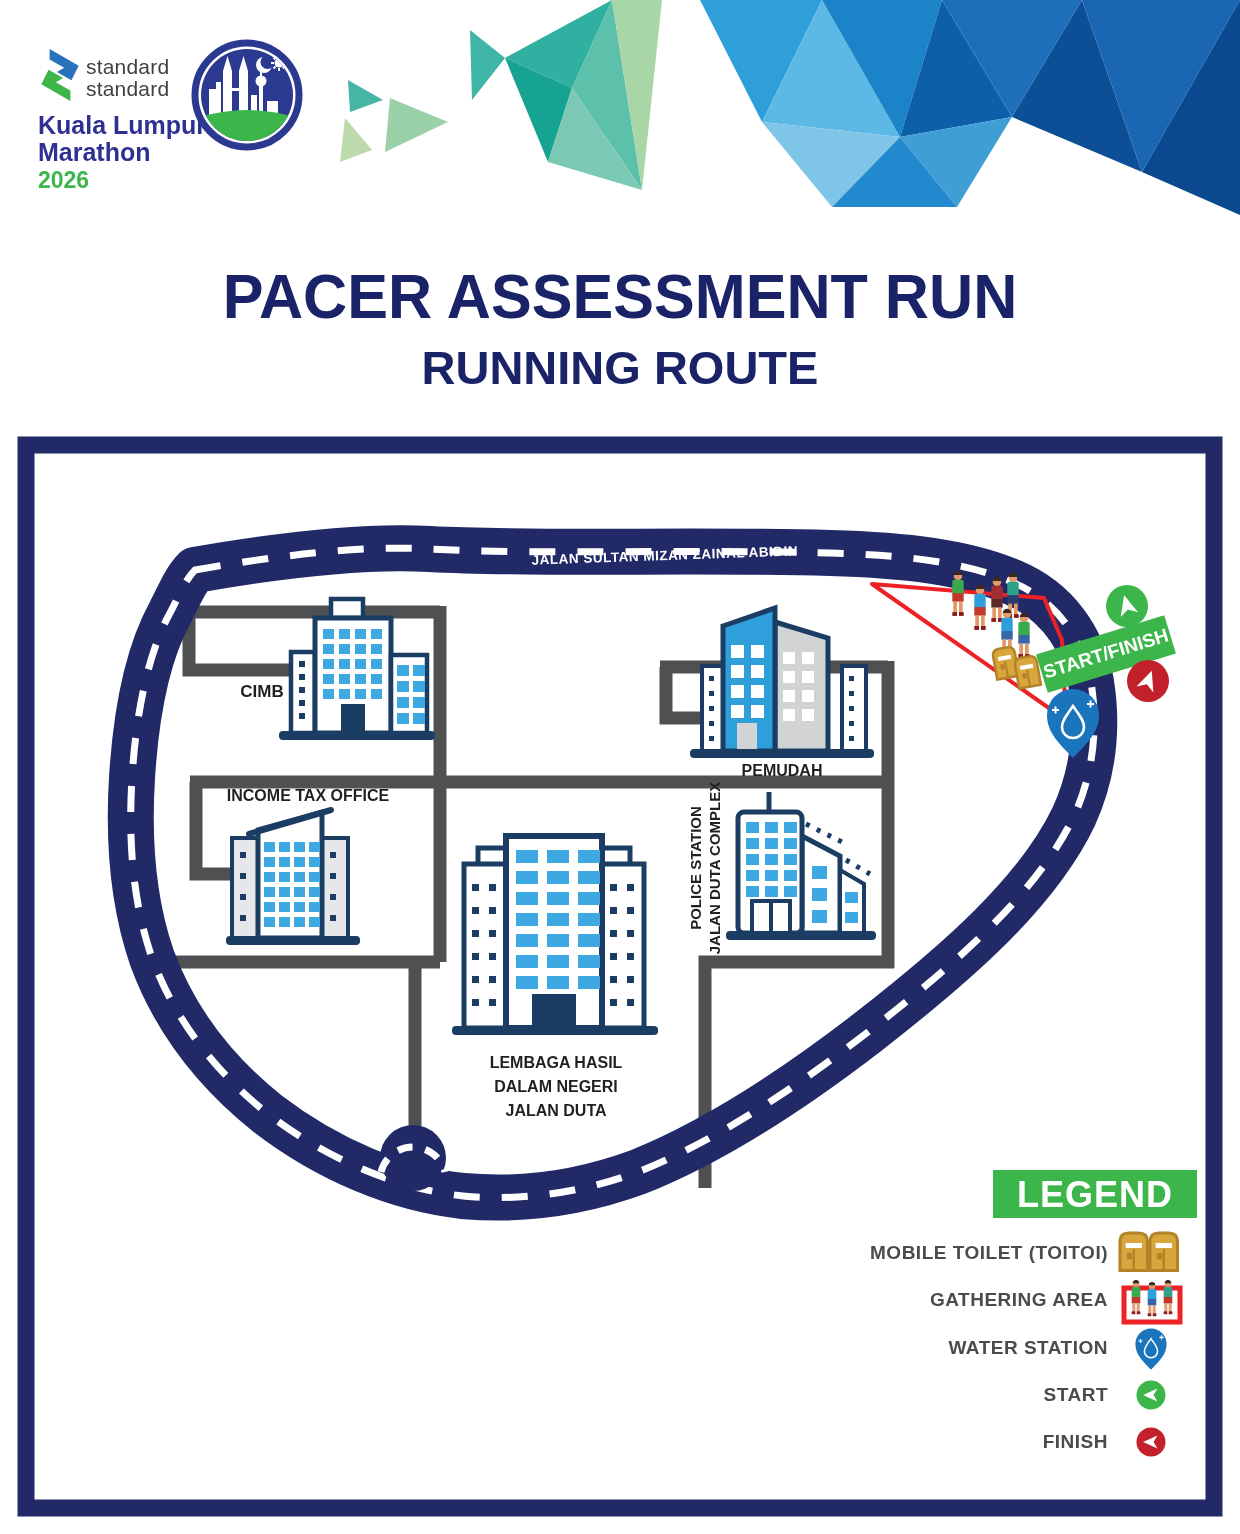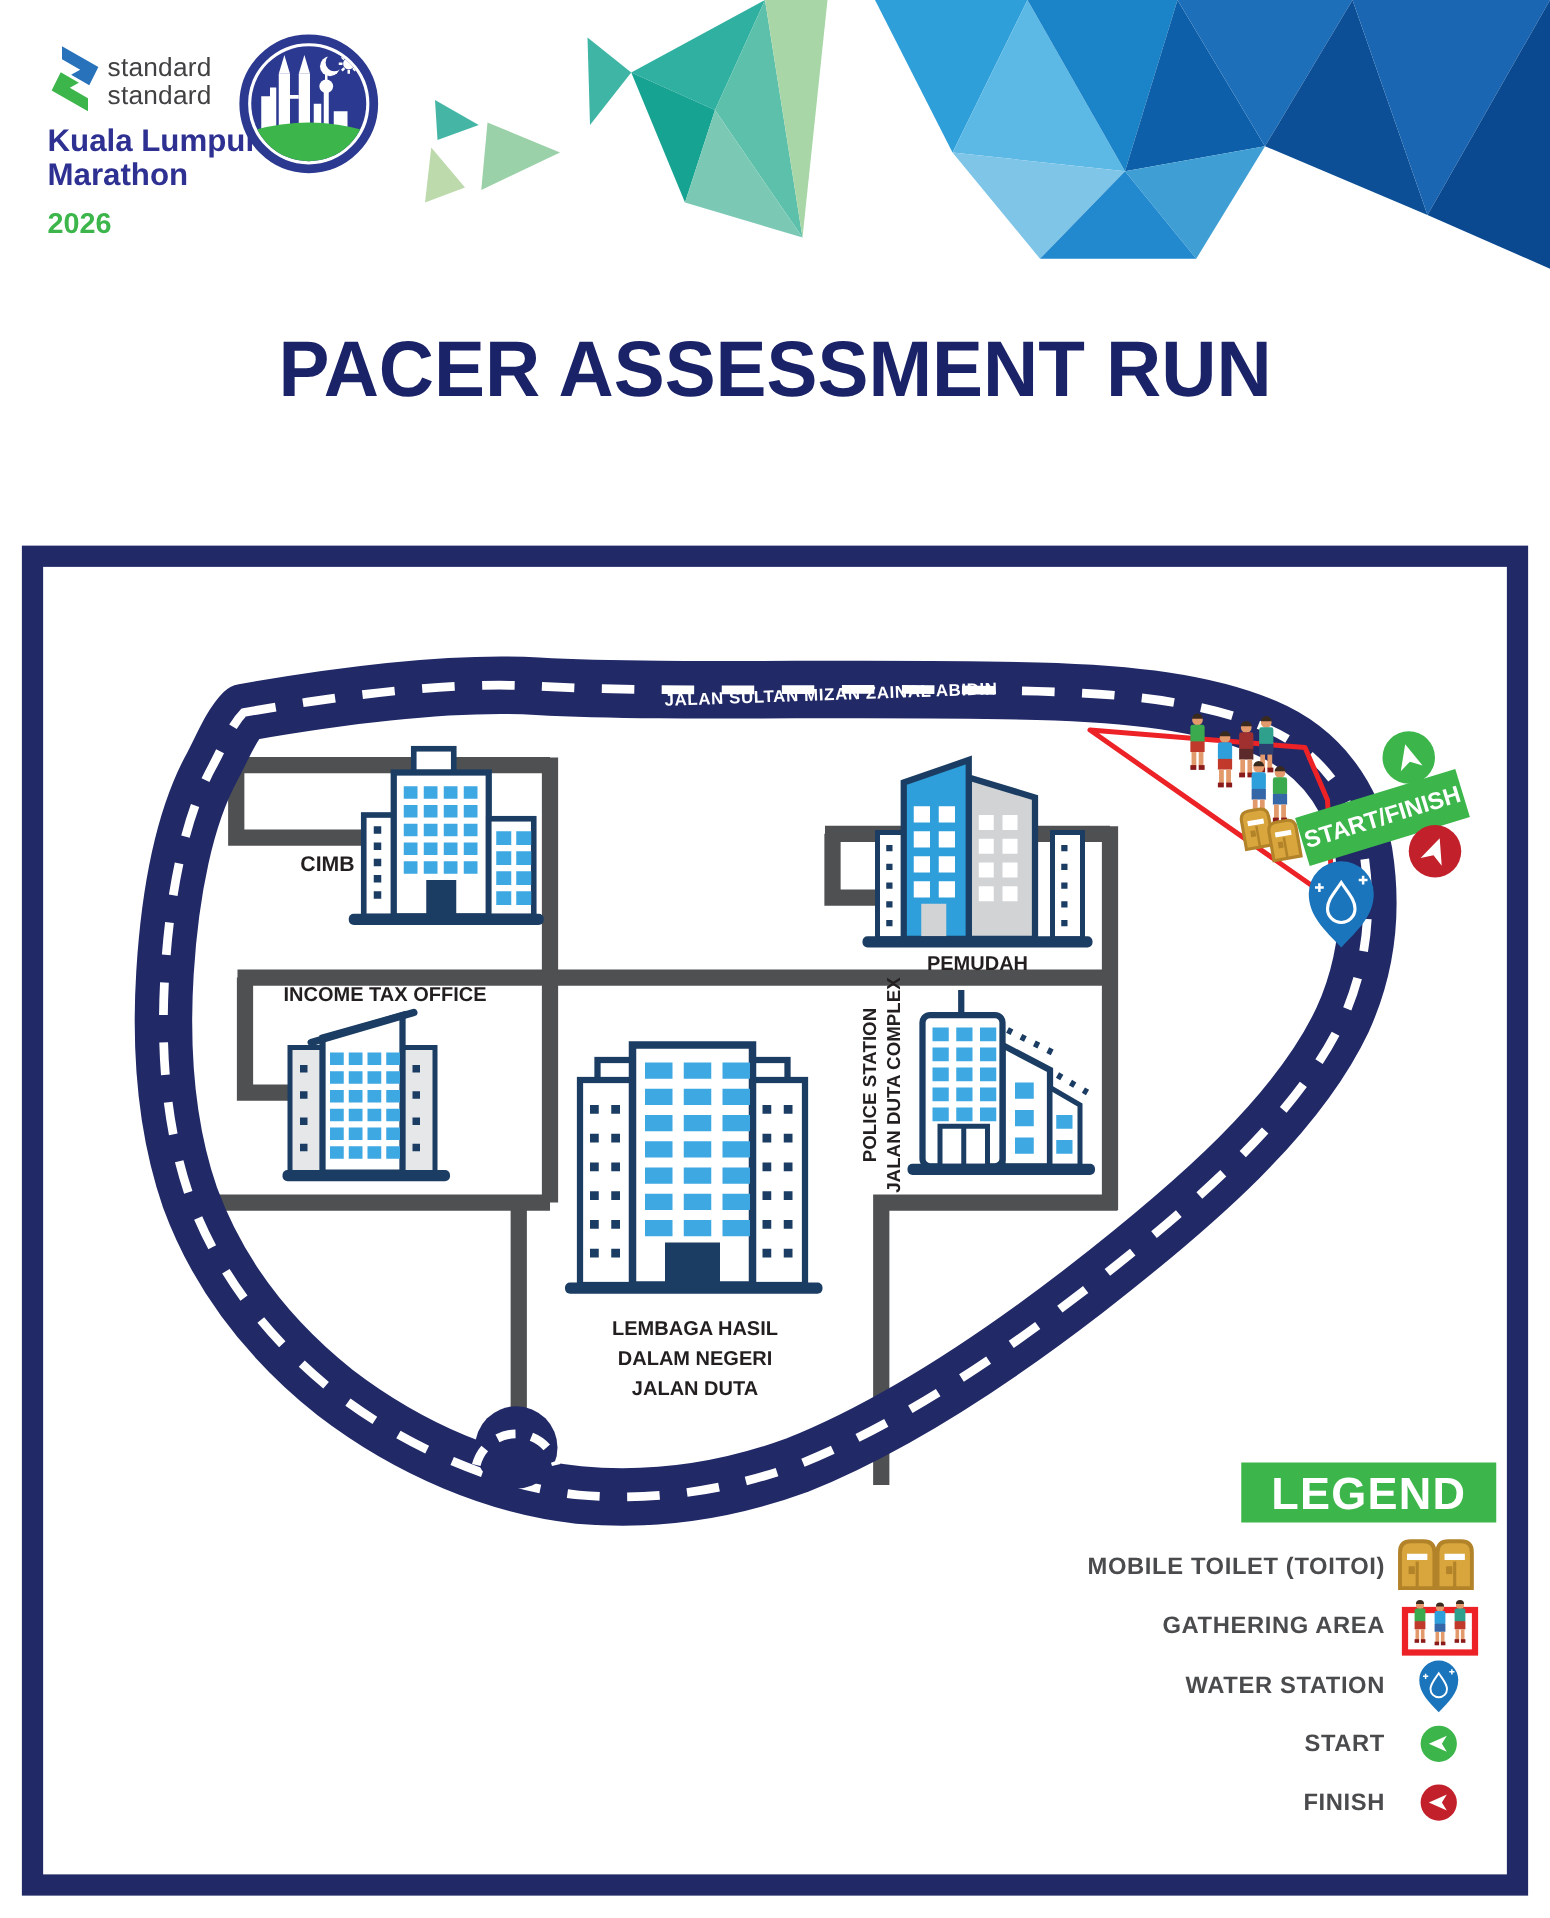--- a/index.html
+++ b/index.html
@@ -1,25 +1,25 @@
 <!DOCTYPE html>
 <html><head>
 <meta charset="utf-8">
 <style>
   html,body{margin:0;padding:0;background:#fff;}
   .page{position:relative;width:1240px;height:1534px;background:#fff;overflow:hidden;
         font-family:"Liberation Sans",sans-serif;}
   .deco-svg{position:absolute;top:0;left:0;}
-  .header{position:absolute;top:0;left:0;width:1240px;height:230px;}
+  .header{position:absolute;top:12px;left:0;width:1240px;height:230px;}
   .sc-mark{position:absolute;left:40px;top:36px;}
   .sc-name{position:absolute;left:86px;top:44px;font-size:21px;line-height:22px;
            color:#414042;font-weight:500;letter-spacing:.2px;}
   .event-name{position:absolute;left:38px;top:100px;font-size:25px;line-height:27px;
               font-weight:800;color:#2E3192;}
-  .event-name .year{font-size:23px;color:#3CB64A;margin-top:11px;}
+  .event-name .year{font-size:23px;color:#3CB64A;margin-top:1px;}
   .badge{position:absolute;left:190px;top:26px;}
   .title-main{position:absolute;top:260px;left:0;width:100%;text-align:center;margin:0;
               font-size:63px;font-weight:800;color:#1B2368;letter-spacing:0px;
               transform:scaleX(.97);}
   .title-sub{position:absolute;top:340px;left:0;width:100%;text-align:center;margin:0;
              font-size:47px;font-weight:800;color:#1B2368;letter-spacing:0px;}
   .map-svg{position:absolute;top:0;left:0;}
   text{font-family:"Liberation Sans",sans-serif;}
   .bldg-label{font-weight:bold;fill:#231F20;}
   .road-label{font-weight:bold;fill:#ffffff;}
@@ -99,20 +99,21 @@
           <path d="M32,-40 V-37 M32,-27 V-24 M24,-32 H27 M37,-32 H40
                    M26.5,-37.5 L28.5,-35.5 M35.5,-28.5 L37.5,-26.5
                    M37.5,-37.5 L35.5,-35.5 M28.5,-28.5 L26.5,-26.5"></path>
         </g>
         <path d="M-47,22 Q0,8 47,22 L47,50 L-47,50 Z" fill="#3CB64A"></path>
       </g>
     </svg>
   </div>
 
   <h1 class="title-main">PACER ASSESSMENT RUN</h1>
+  <h2 class="title-sub">RUNNING ROUTE</h2>
 
   <svg class="map-svg" width="1240" height="1534" viewBox="0 0 1240 1534">
     <defs>
       <path id="loop" d="M195 570
         C275 556 360 545 430 549
         C540 555 690 549 830 553
         C905 555 965 562 1012 582
         C1057 601 1082 638 1091 682
         C1098 726 1094 772 1074 816
         C1038 892 958 962 868 1032

